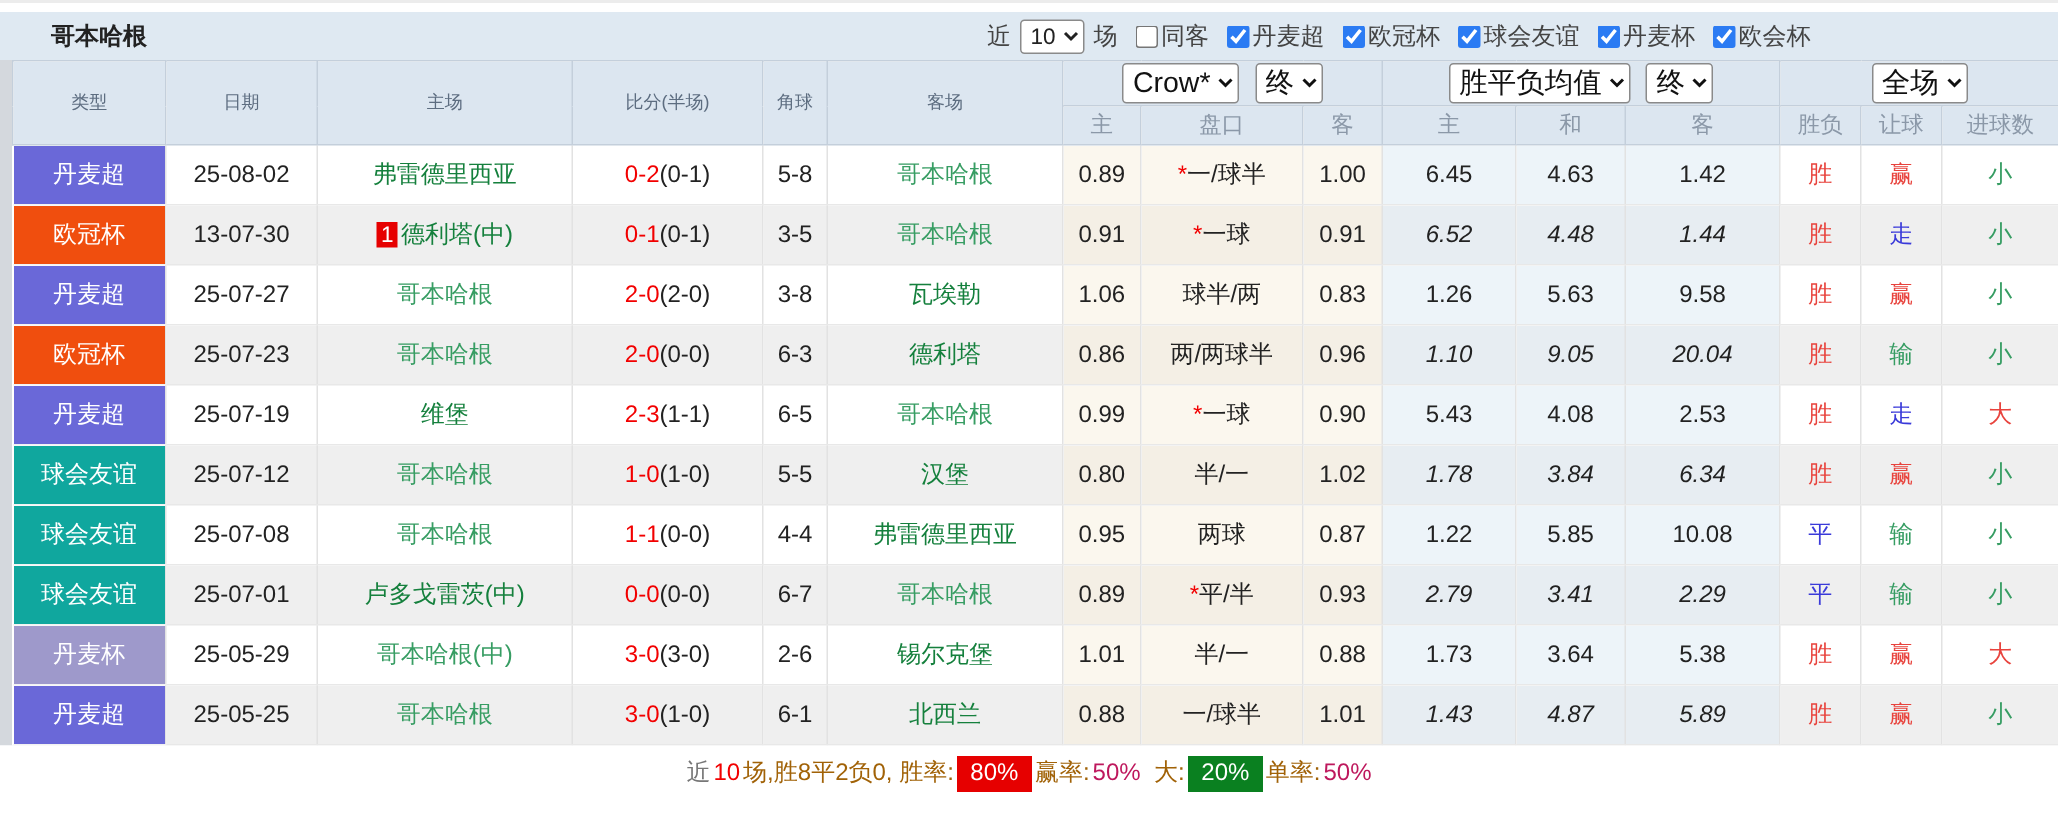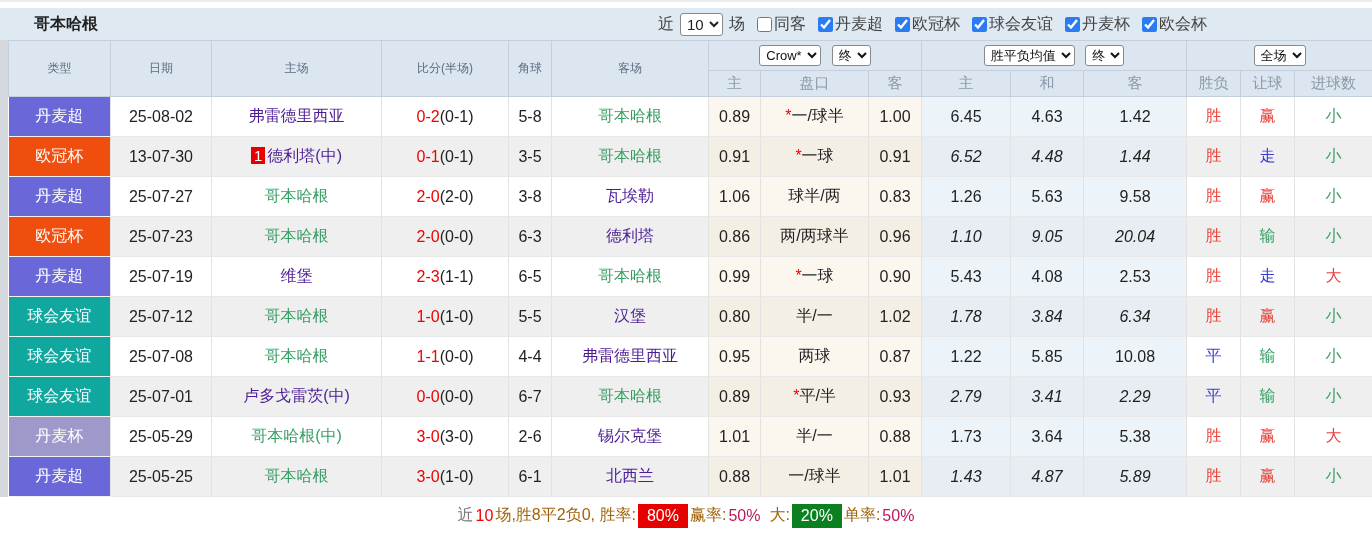--- a/index.html
+++ b/index.html
@@ -55,21 +55,21 @@
   }
   thead th {
     background: #dce6f0;
     font-weight: normal;
     border: 1px solid #c4cfdb;
   }
   thead tr.h1 th { height: 30px; }
   thead tr.h2 th { height: 26px; font-size: 15px; color: #8b98a8; }
   thead th.main-h { font-size: 12px; color: #5d6d80; }
   thead select {
-    font-size: 13px;
+    font-size: 19px;
     padding: 1px 2px;
     border: 1px solid #8a8a8a;
     border-radius: 3px;
     background: #fff;
     color: #111;
     margin: 0 3px;
   }
   tbody td {
     height: 40px;
     font-size: 16px;
@@ -80,21 +80,21 @@
   tr.even td { background: #efefef; }
   tr.odd td.crow { background: #fbf7ee; }
   tr.even td.crow { background: #f4efe5; }
   tr.odd td.avg { background: #edf4f9; }
   tr.even td.avg { background: #e7edf2; font-style: italic; }
   td.type-cell { color: #fff; border-bottom: 1px solid #f2f2f2; }
   .num-badge { background: #e60000; color: #fff; padding: 0 3px; margin-right: 2px; font-size: 15px; }
   .team-name { cursor: pointer; }
   .score-red { color: #f20000; }
   .star { color: #f20000; }
-  .c-dark  { color: #4c1d95; }
+  .c-dark  { color: #15803d; }
   .c-dark2 { color: #222; }
   .c-red   { color: #e8433d; }
   .c-green { color: #379d63; }
   .c-blue  { color: #3a3ad9; }
 
   .summary {
     height: 37px;
     width: 1372px;
     background: #fff;
     display: flex;

